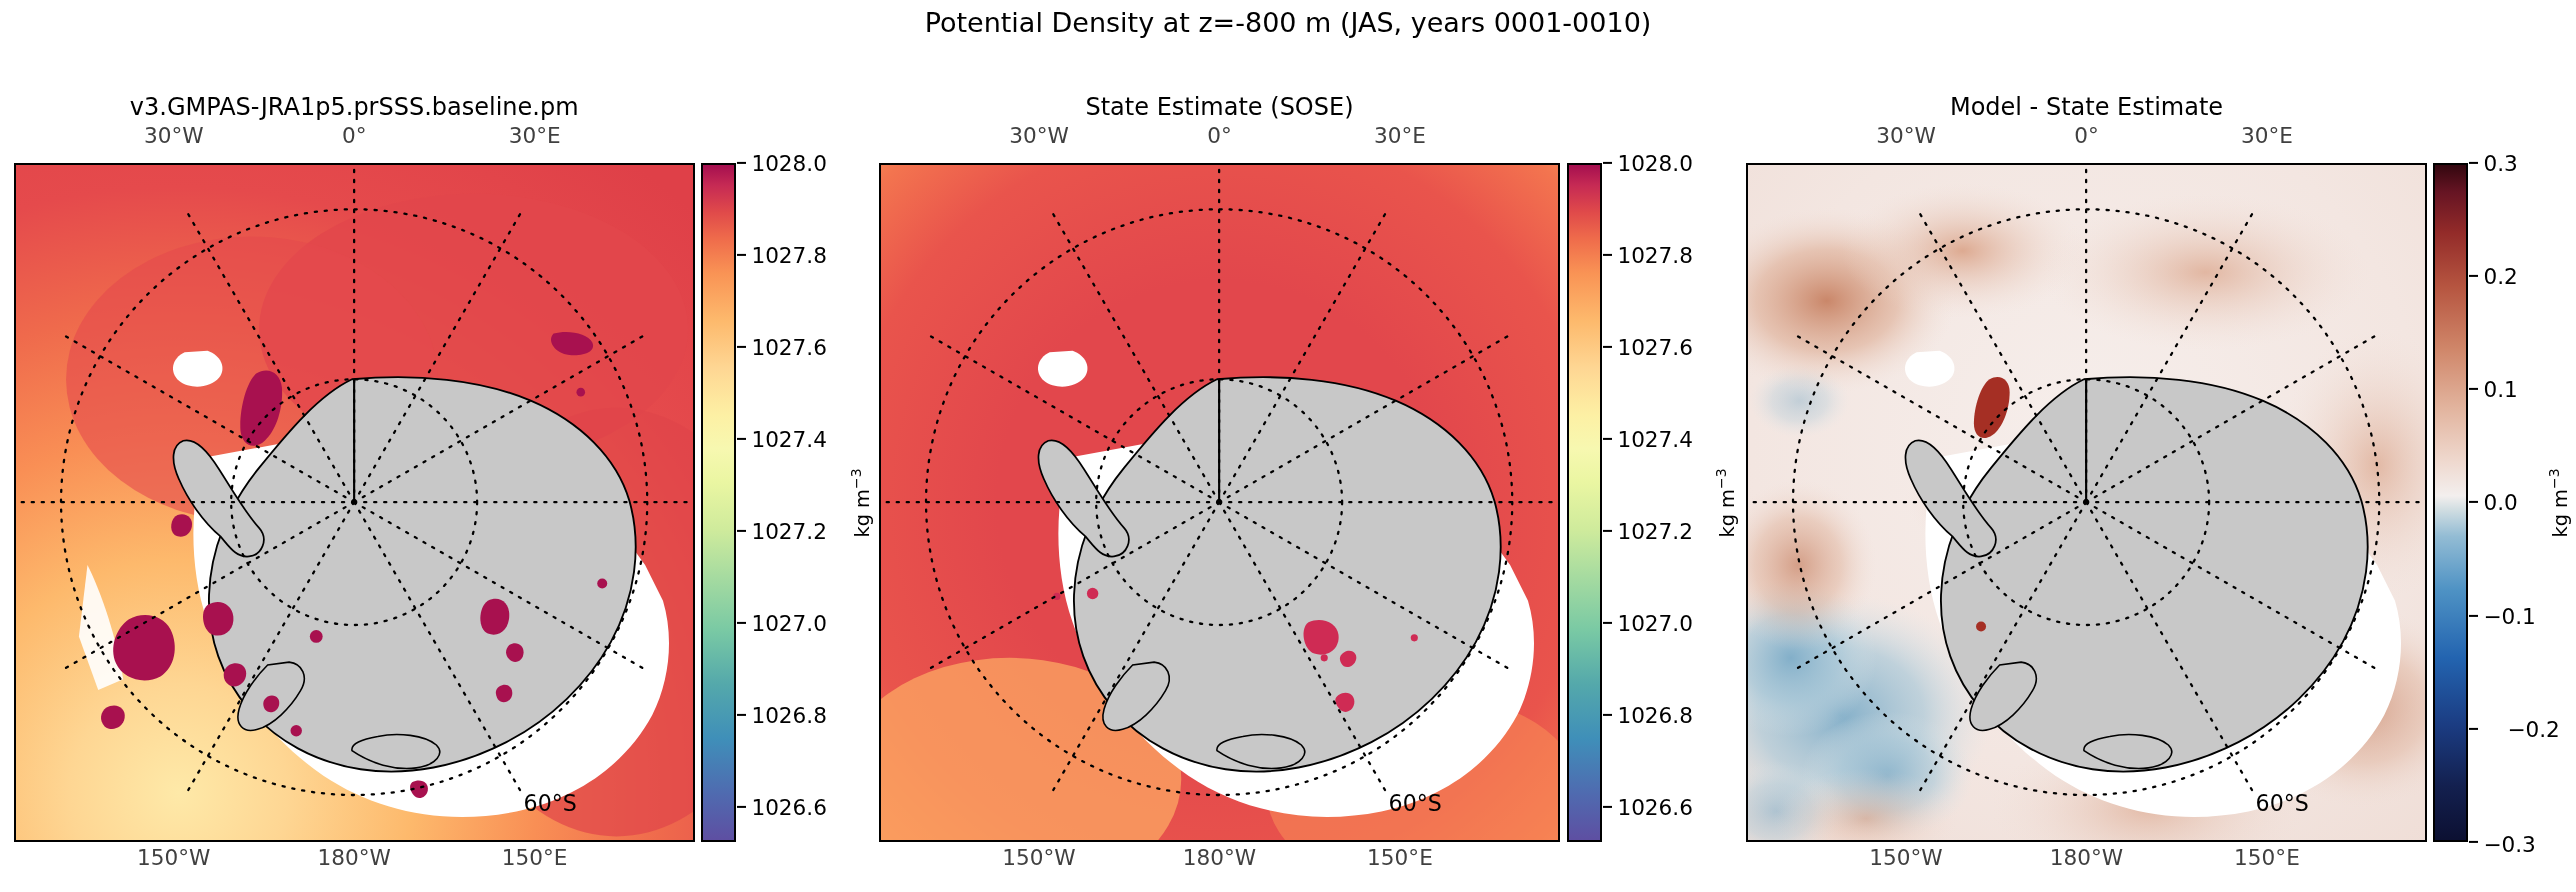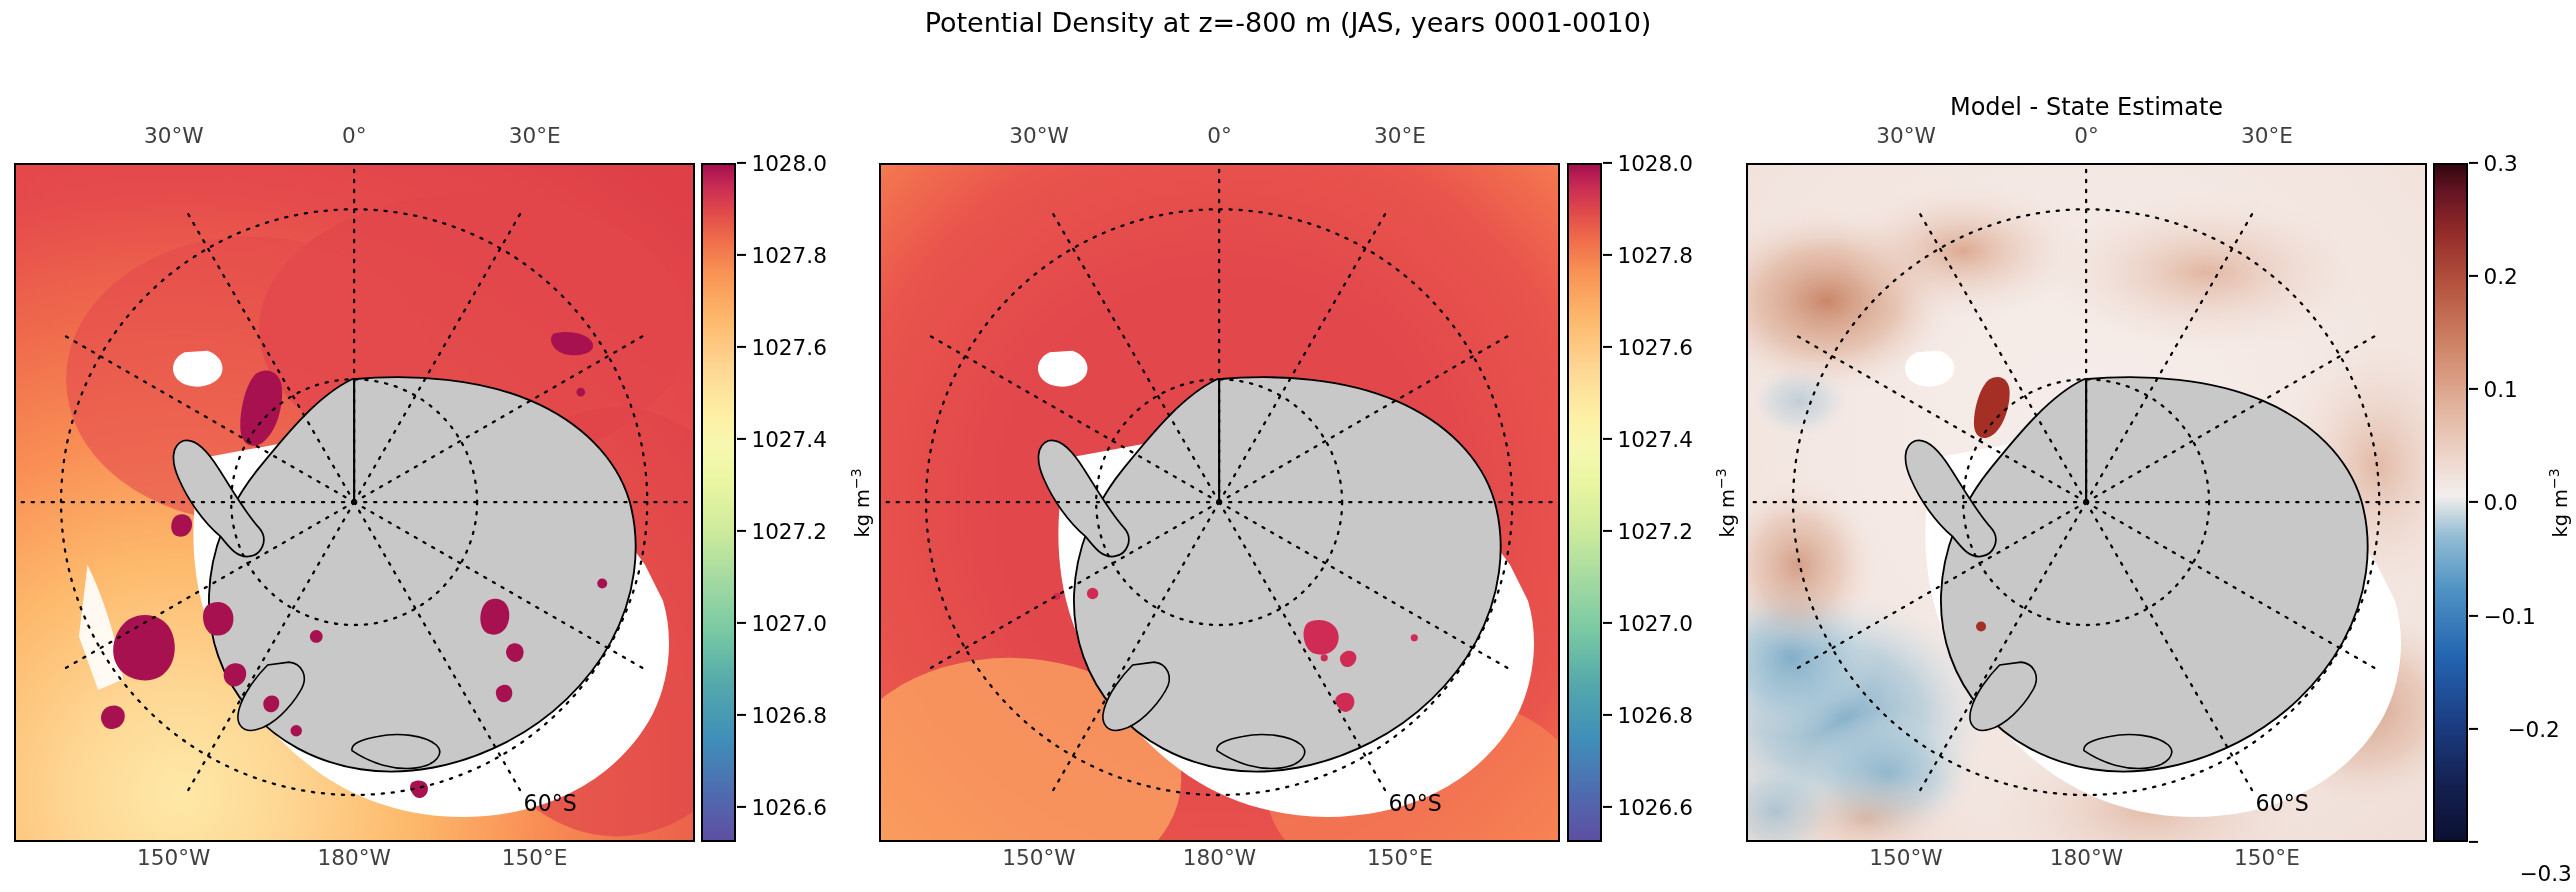--- a/index.html
+++ b/index.html
@@ -57,20 +57,21 @@
   .sup3{font-size:0.72em;vertical-align:super;}
 </style>
 </head>
 <body>
 
 <div class="figure">
 
   <div class="suptitle">Potential Density at z=-800 m (JAS, years 0001-0010)</div>
 
   <div class="panel" style="left:13.7px;">
+    <div class="panel-title">v3.GMPAS-JRA1p5.prSSS.baseline.pm</div>
 
     <div class="axis-top">
       <span class="tick-lab" style="left:23.5%;">30°W</span>
       <span class="tick-lab" style="left:50%;">0°</span>
       <span class="tick-lab" style="left:76.5%;">30°E</span>
     </div>
 
     <div class="map-box">
       <svg viewBox="0 0 947 945" preserveAspectRatio="none">
         <defs>
@@ -196,20 +197,21 @@
     <span class="cb-tick-mark" style="top:552px;"></span>
     <span class="cb-tick-lab" style="top:552px;">1026.8</span>
     <span class="cb-tick-mark" style="top:644px;"></span>
     <span class="cb-tick-lab" style="top:644px;">1026.6</span>
   </div>
   <div class="cb-unit" style="left:861px;top:503px;">
     <span>kg m</span><span class="sup3">−3</span>
   </div>
 
   <div class="panel" style="left:879px;">
+    <div class="panel-title">State Estimate (SOSE)</div>
 
     <div class="axis-top">
       <span class="tick-lab" style="left:23.5%;">30°W</span>
       <span class="tick-lab" style="left:50%;">0°</span>
       <span class="tick-lab" style="left:76.5%;">30°E</span>
     </div>
 
     <div class="map-box">
       <svg viewBox="0 0 947 945" preserveAspectRatio="none">
         <defs>
@@ -437,20 +439,20 @@
     <span class="cb-tick-lab" style="top:113px;">0.2</span>
     <span class="cb-tick-mark" style="top:226px;"></span>
     <span class="cb-tick-lab" style="top:226px;">0.1</span>
     <span class="cb-tick-mark" style="top:339px;"></span>
     <span class="cb-tick-lab" style="top:339px;">0.0</span>
     <span class="cb-tick-mark" style="top:453px;"></span>
     <span class="cb-tick-lab" style="top:453px;">−0.1</span>
     <span class="cb-tick-mark" style="top:566px;"></span>
     <span class="cb-tick-lab" style="top:566px;margin-left:24px;">−0.2</span>
     <span class="cb-tick-mark" style="top:679px;"></span>
-    <span class="cb-tick-lab" style="top:710px;margin-left:36px;">−0.3</span>
+    <span class="cb-tick-lab" style="top:681px;">−0.3</span>
   </div>
   <div class="cb-unit" style="left:2559px;top:503px;">
     <span>kg m</span><span class="sup3">−3</span>
   </div>
 
 </div>
 
 
 </body></html>

